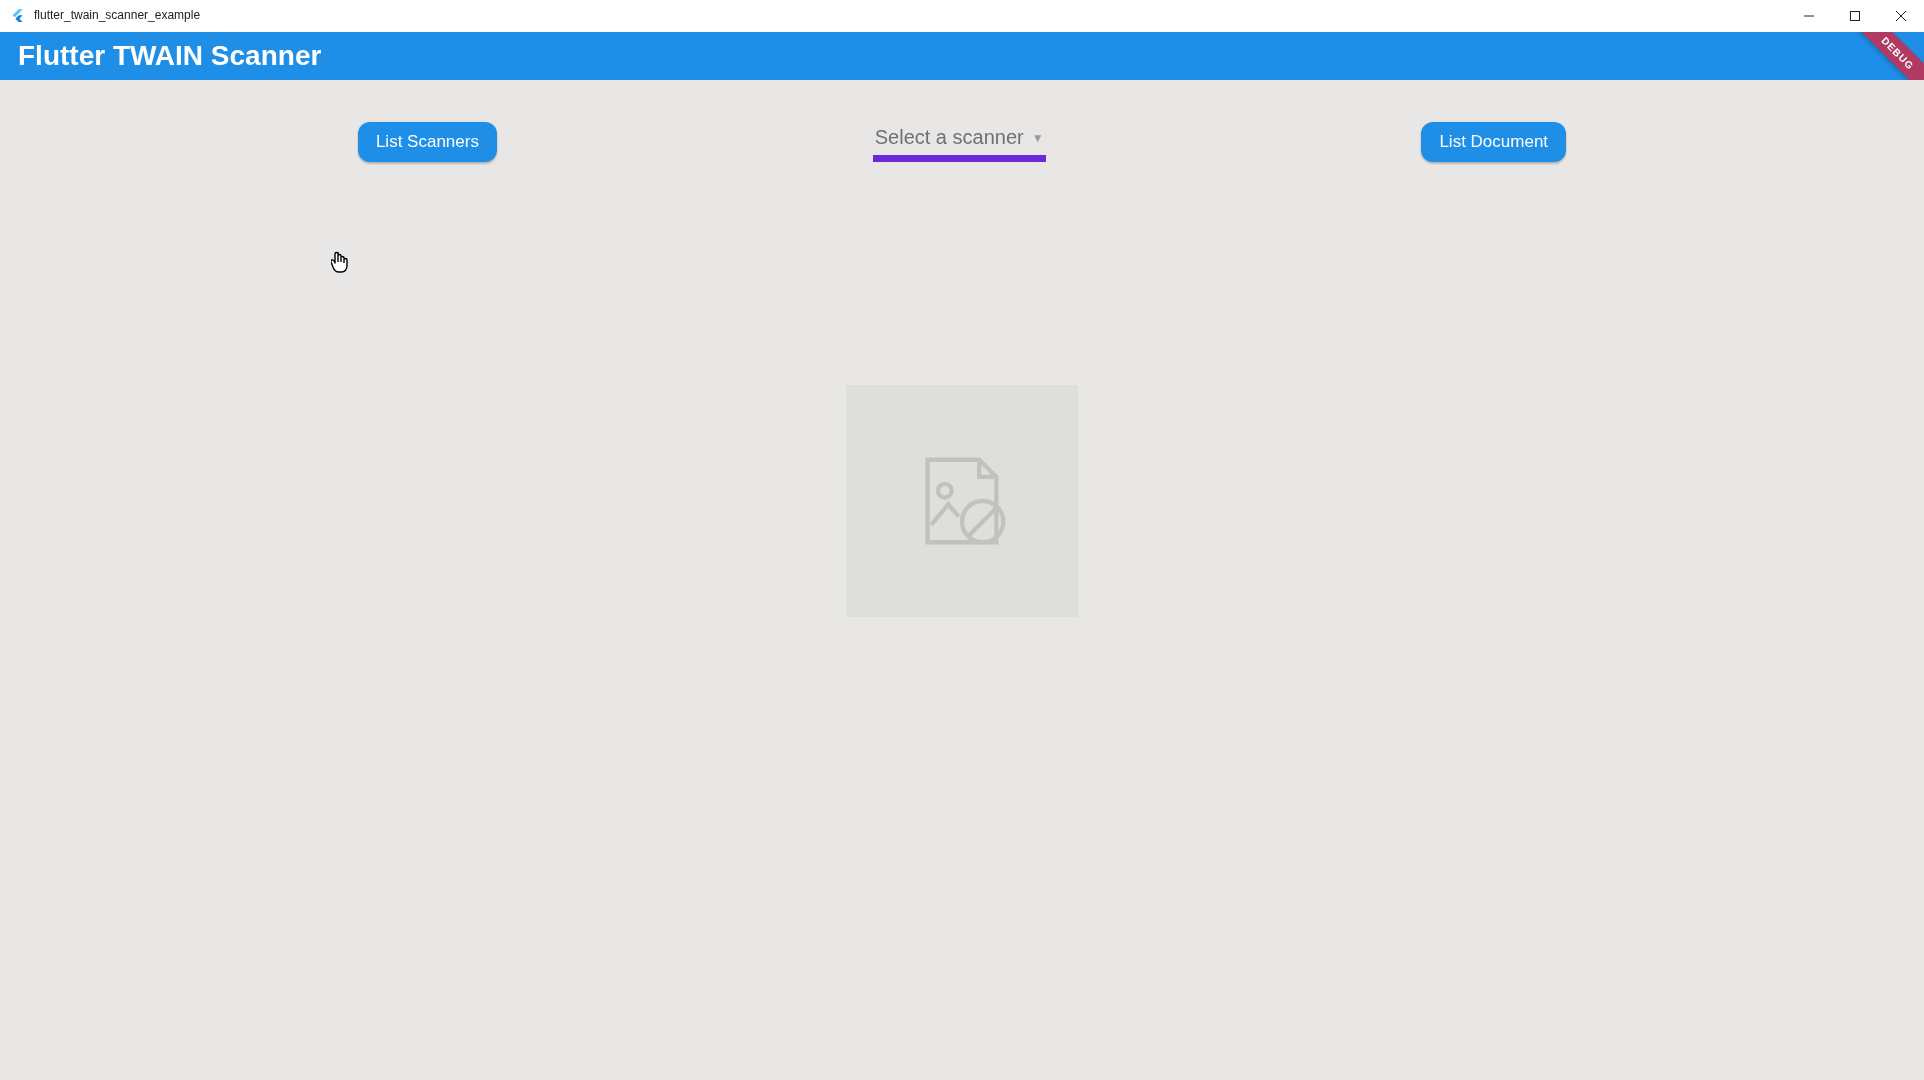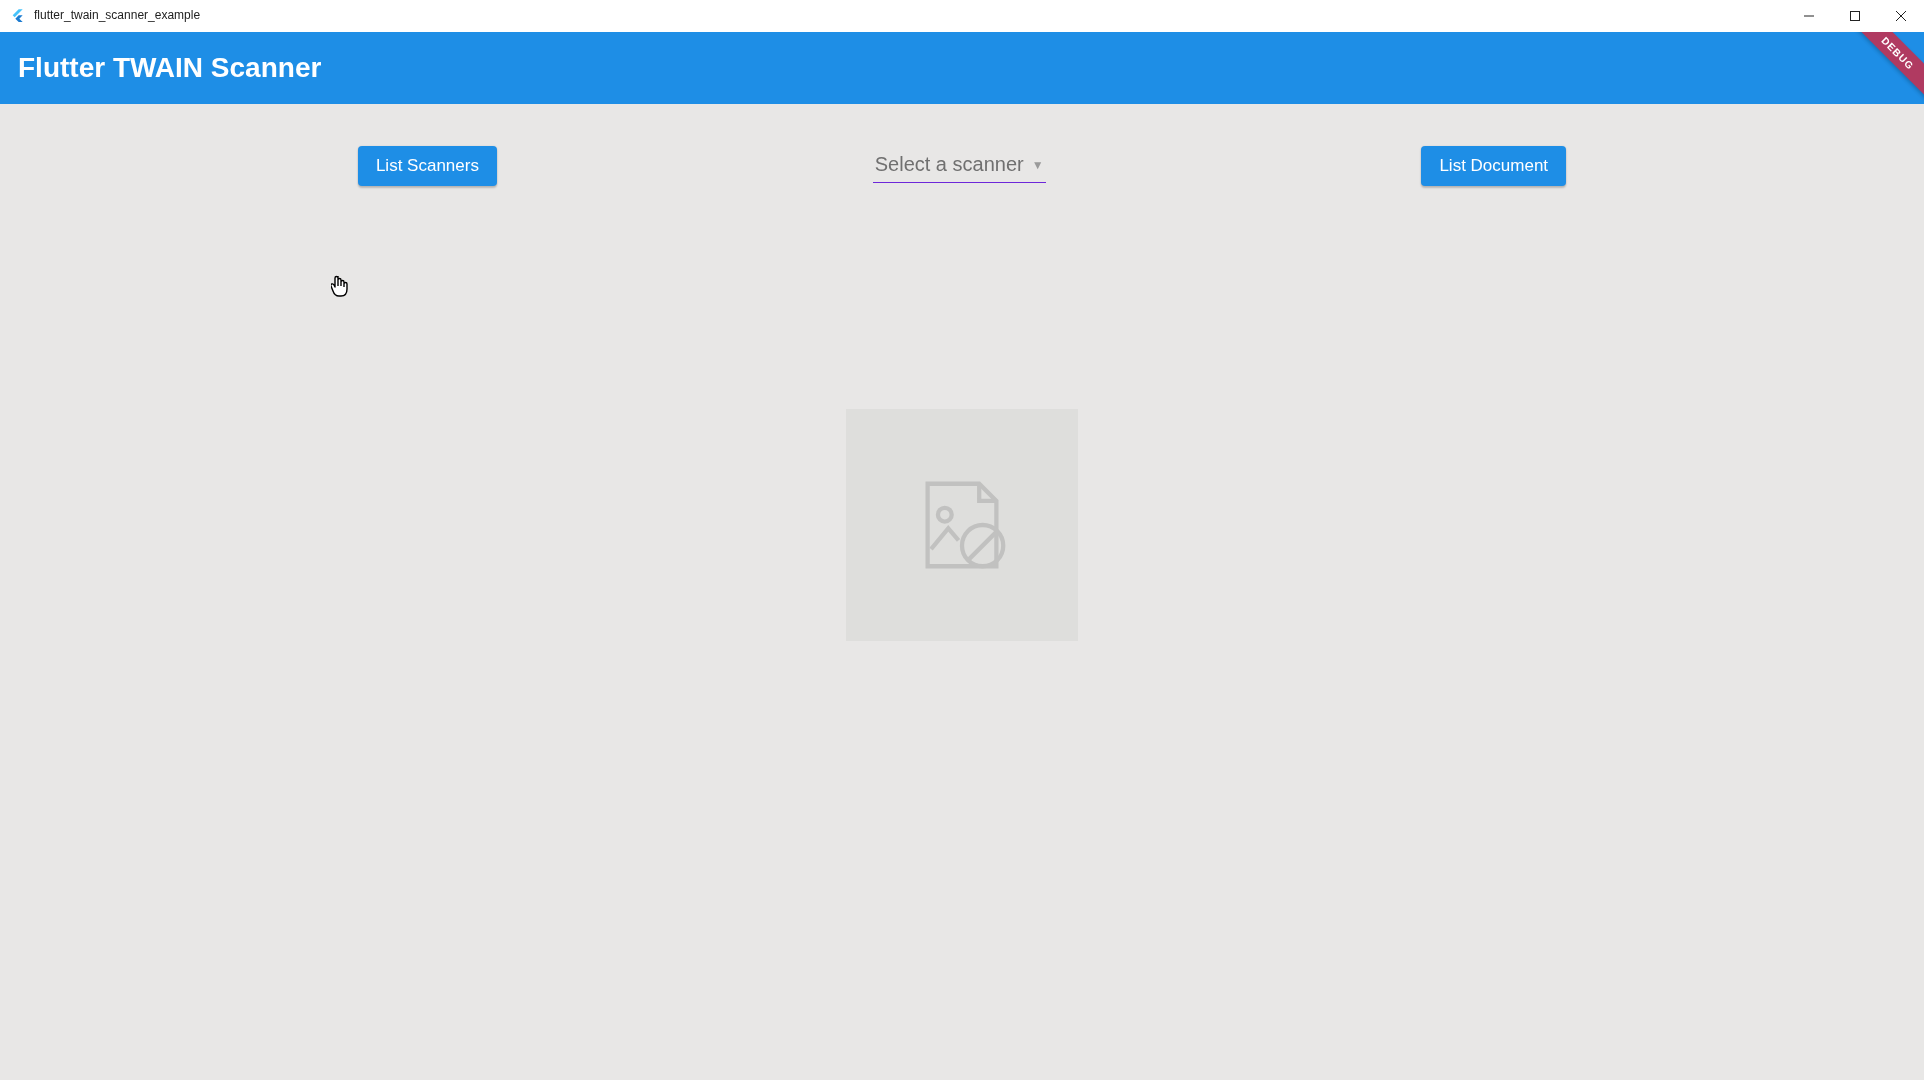--- a/index.html
+++ b/index.html
@@ -45,21 +45,21 @@
       height: 32px;
       display: flex;
       align-items: center;
       justify-content: center;
       cursor: pointer;
       font-size: 14px;
       color: #222;
     }
 
     .app-bar {
-      height: 72px;
+      height: 48px;
       background: #1e8ee6;
       display: flex;
       align-items: center;
       padding-left: 18px;
       position: relative;
       color: #fff;
       overflow: hidden;
     }
     .app-bar-title {
       font-size: 28px;
@@ -90,35 +90,35 @@
     .toolbar-row {
       display: flex;
       justify-content: space-around;
       align-items: center;
       padding: 42px 170px 0 170px;
     }
     .mat-button {
       background: #1e8ee6;
       color: #fff;
       border: none;
-      border-radius: 4px;
+      border-radius: 12px;
       padding: 10px 18px;
       font-size: 17px;
       font-weight: 500;
       cursor: pointer;
       box-shadow: 0 2px 2px rgba(0,0,0,0.2), 0 0 2px rgba(0,0,0,0.1);
     }
 
     .dropdown {
       display: flex;
       align-items: center;
       gap: 8px;
       color: #707070;
       font-size: 20px;
-      border-bottom: 1px solid #6d28d9;
+      border-bottom: 7px solid #6d28d9;
       padding: 4px 2px 6px 2px;
       min-width: 160px;
       cursor: pointer;
     }
     .dropdown .arrow {
       color: #9a9a9a;
       font-size: 12px;
     }
 
     .image-placeholder {

